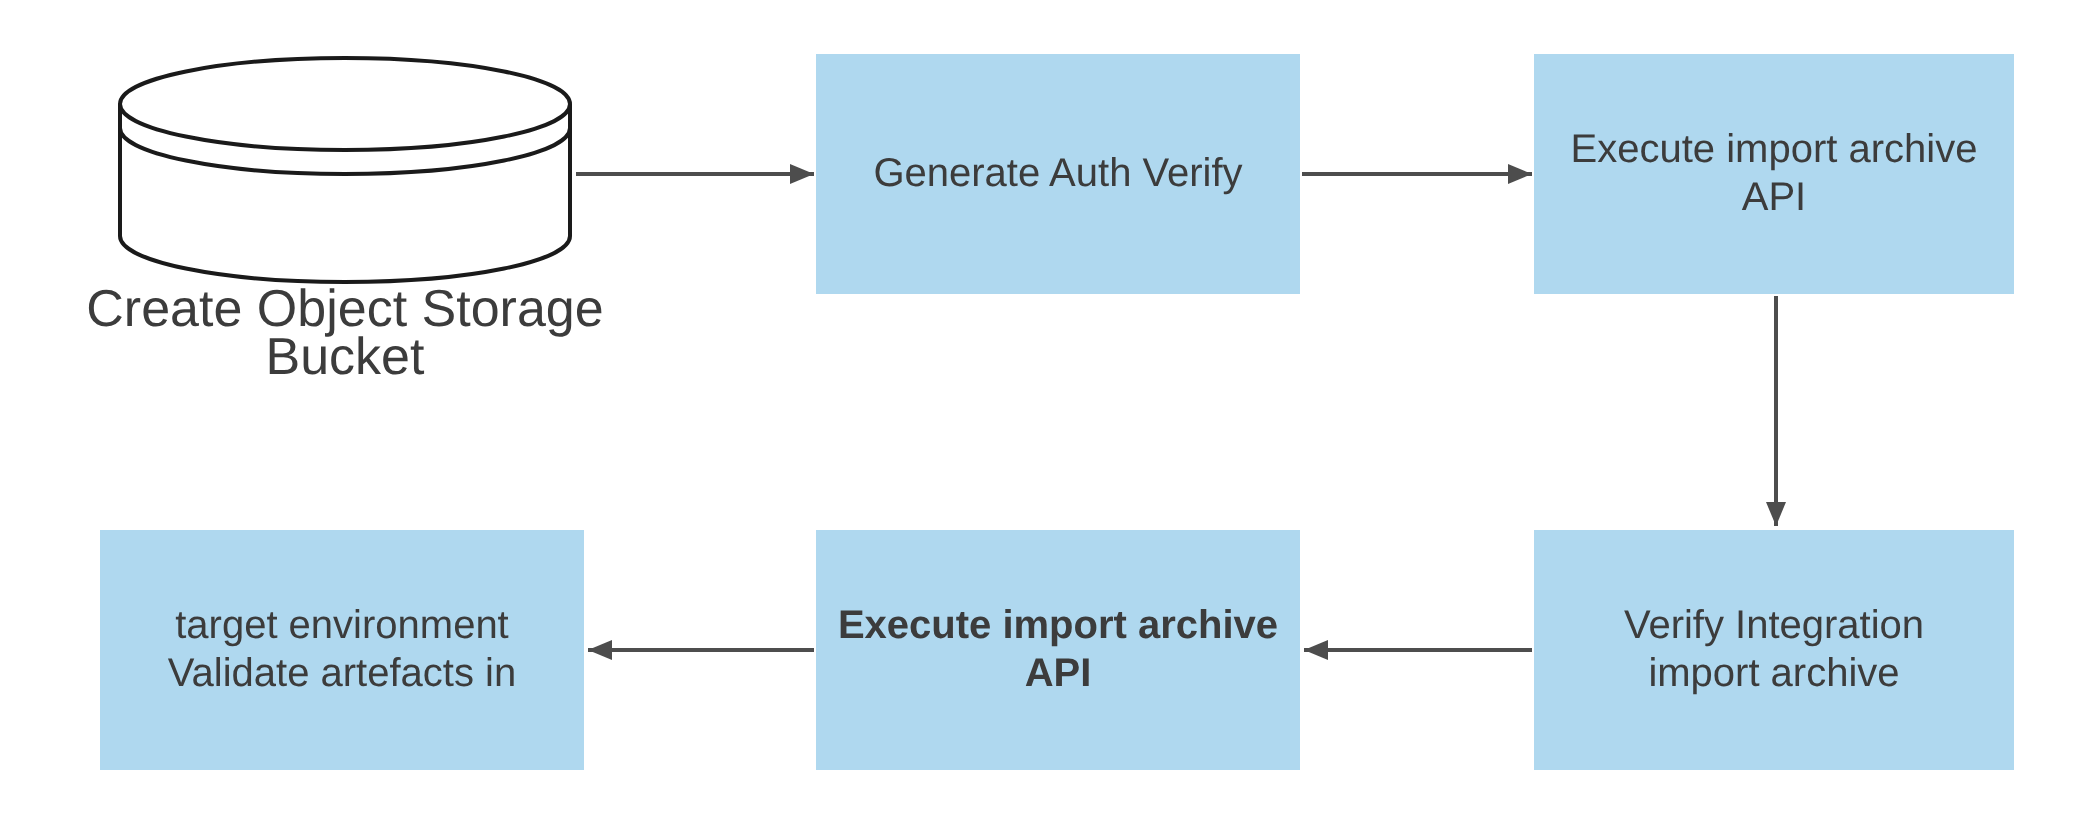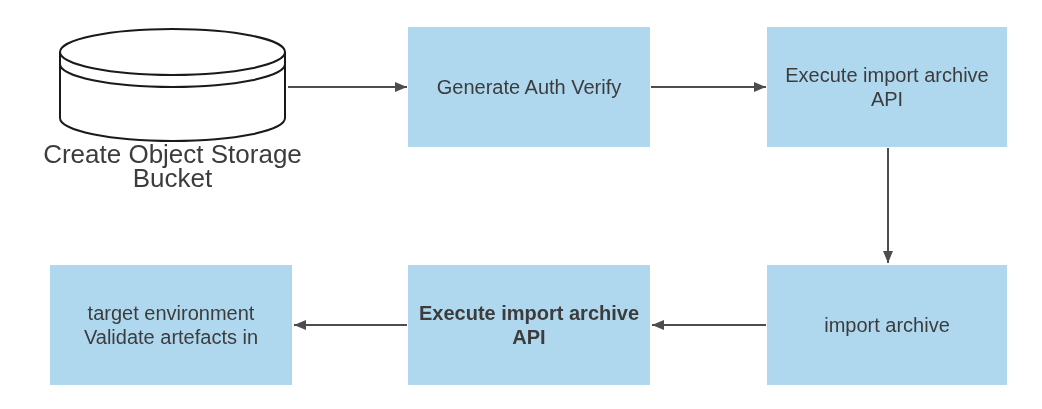--- a/index.html
+++ b/index.html
@@ -84,20 +84,21 @@
   <div class="node" id="node-generate-auth-token">
     <span>Generate Auth Verify</span>
   </div>
 
   <div class="node" id="node-execute-export-archive">
     <span>Execute import archive</span>
     <span>API</span>
   </div>
 
   <div class="node" id="node-verify-integration-export">
+    <span>Verify Integration</span>
     <span>import archive</span>
   </div>
 
   <div class="node" id="node-execute-import-archive">
     <span>Execute import archive</span>
     <span>API</span>
   </div>
 
   <div class="node" id="node-validate-artefacts">
     <span>target environment</span>

